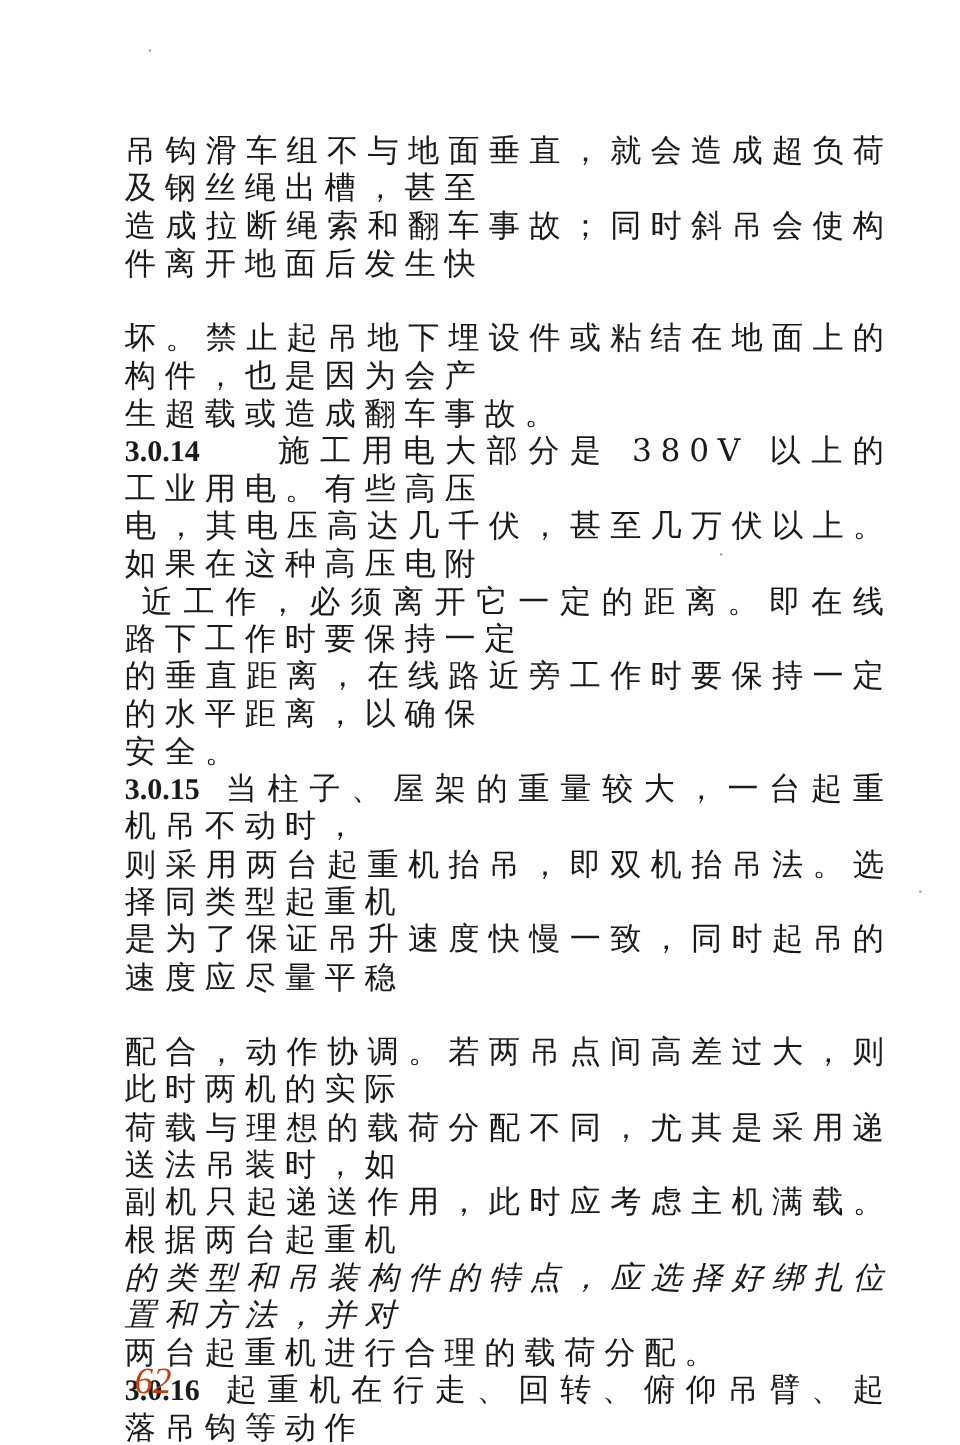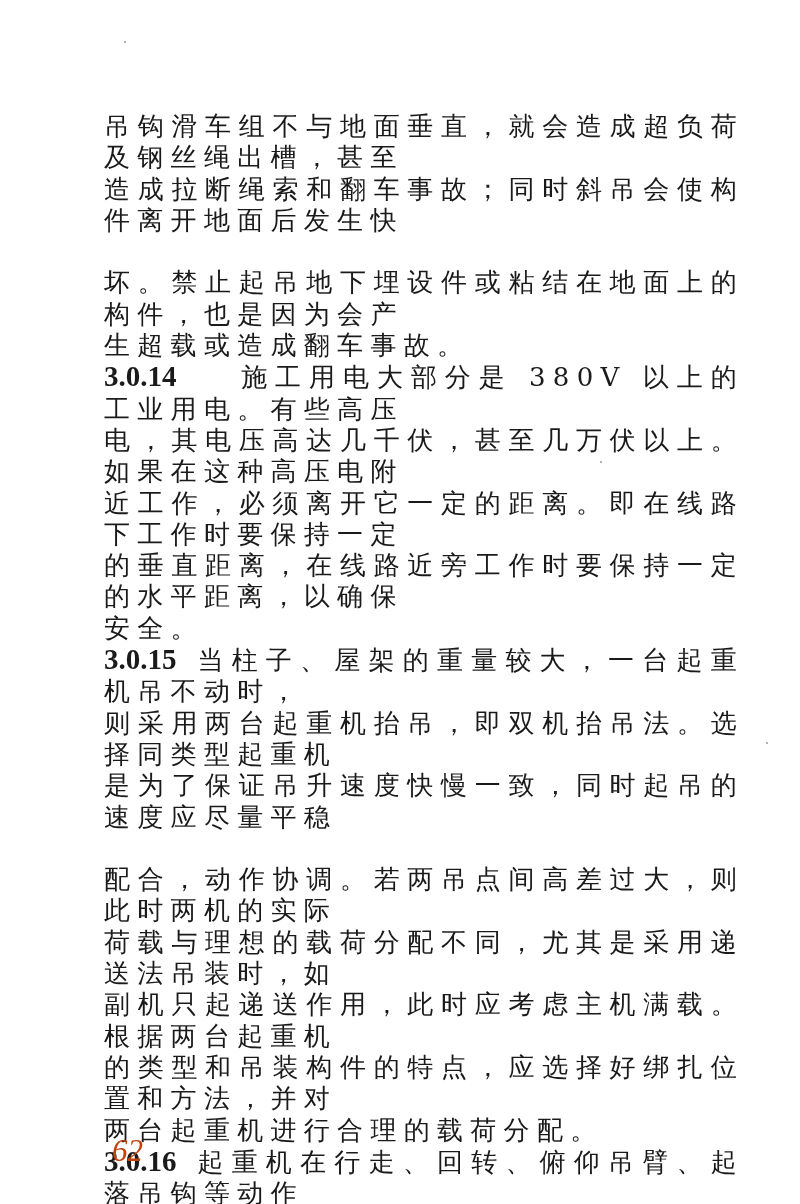--- a/index.html
+++ b/index.html
@@ -34,21 +34,21 @@
       word-break: break-all;
     }
     .para {
       margin: 0;
       padding: 0;
     }
     .sec-num {
       font-family: "Liberation Serif", "DejaVu Serif", serif;
       font-weight: bold;
       letter-spacing: 0;
-      font-size: 29px;
+      font-size: 25px;
       margin-right: 20px;
     }
     .page-number {
       position: absolute;
       left: 112px;
       top: 1117px;
       font-family: "Liberation Serif", "DejaVu Serif", serif;
       font-style: italic;
       font-size: 31px;
       color: #c2410c;
@@ -70,34 +70,34 @@
       <span style="display: inline;">吊钩滑车组不与地面垂直，就会造成超负荷及钢丝绳出槽，甚至</span><br>
       <span style="display: inline;">造成拉断绳索和翻车事故；同时斜吊会使构件离开地面后发生快</span><br>
       <br>
       <span style="display: inline;">坏。禁止起吊地下埋设件或粘结在地面上的构件，也是因为会产</span><br>
       <span style="display: inline;">生超载或造成翻车事故。</span><br>
     </div>
 
     <div class="para">
       <span class="sec-num">3.0.14</span><span style="display: inline; margin-left: 44px;">施工用电大部分是 380V 以上的工业用电。有些高压</span><br>
       <span style="display: inline;">电，其电压高达几千伏，甚至几万伏以上。如果在这种高压电附</span><br>
-      <span style="display: inline;">近工作，必须离开它一定的距离。即在线路下工作时要保持一定</span><br>
+      <span style="display: inline; margin-left: 14px;">近工作，必须离开它一定的距离。即在线路下工作时要保持一定</span><br>
       <span style="display: inline;">的垂直距离，在线路近旁工作时要保持一定的水平距离，以确保</span><br>
       <span style="display: inline;">安全。</span><br>
     </div>
 
     <div class="para">
       <span class="sec-num">3.0.15</span><span style="display: inline;">当柱子、屋架的重量较大，一台起重机吊不动时，</span><br>
       <span style="display: inline;">则采用两台起重机抬吊，即双机抬吊法。选择同类型起重机</span><br>
       <span style="display: inline;">是为了保证吊升速度快慢一致，同时起吊的速度应尽量平稳</span><br>
       <br>
       <span style="display: inline;">配合，动作协调。若两吊点间高差过大，则此时两机的实际</span><br>
       <span style="display: inline;">荷载与理想的载荷分配不同，尤其是采用递送法吊装时，如</span><br>
       <span style="display: inline;">副机只起递送作用，此时应考虑主机满载。根据两台起重机</span><br>
-      <span style="display: inline;">的类型和吊装构件的特点，应选择好绑扎位置和方法，并对</span><br>
+      <span style="display: inline; font-style: italic;">的类型和吊装构件的特点，应选择好绑扎位置和方法，并对</span><br>
       <span style="display: inline;">两台起重机进行合理的载荷分配。</span><br>
     </div>
 
     <div class="para">
       <span class="sec-num">3.0.16</span><span style="display: inline;">起重机在行走、回转、俯仰吊臂、起落吊钩等动作</span><br>
       <br>
       <br>
       <br>
       <br>
     </div>

